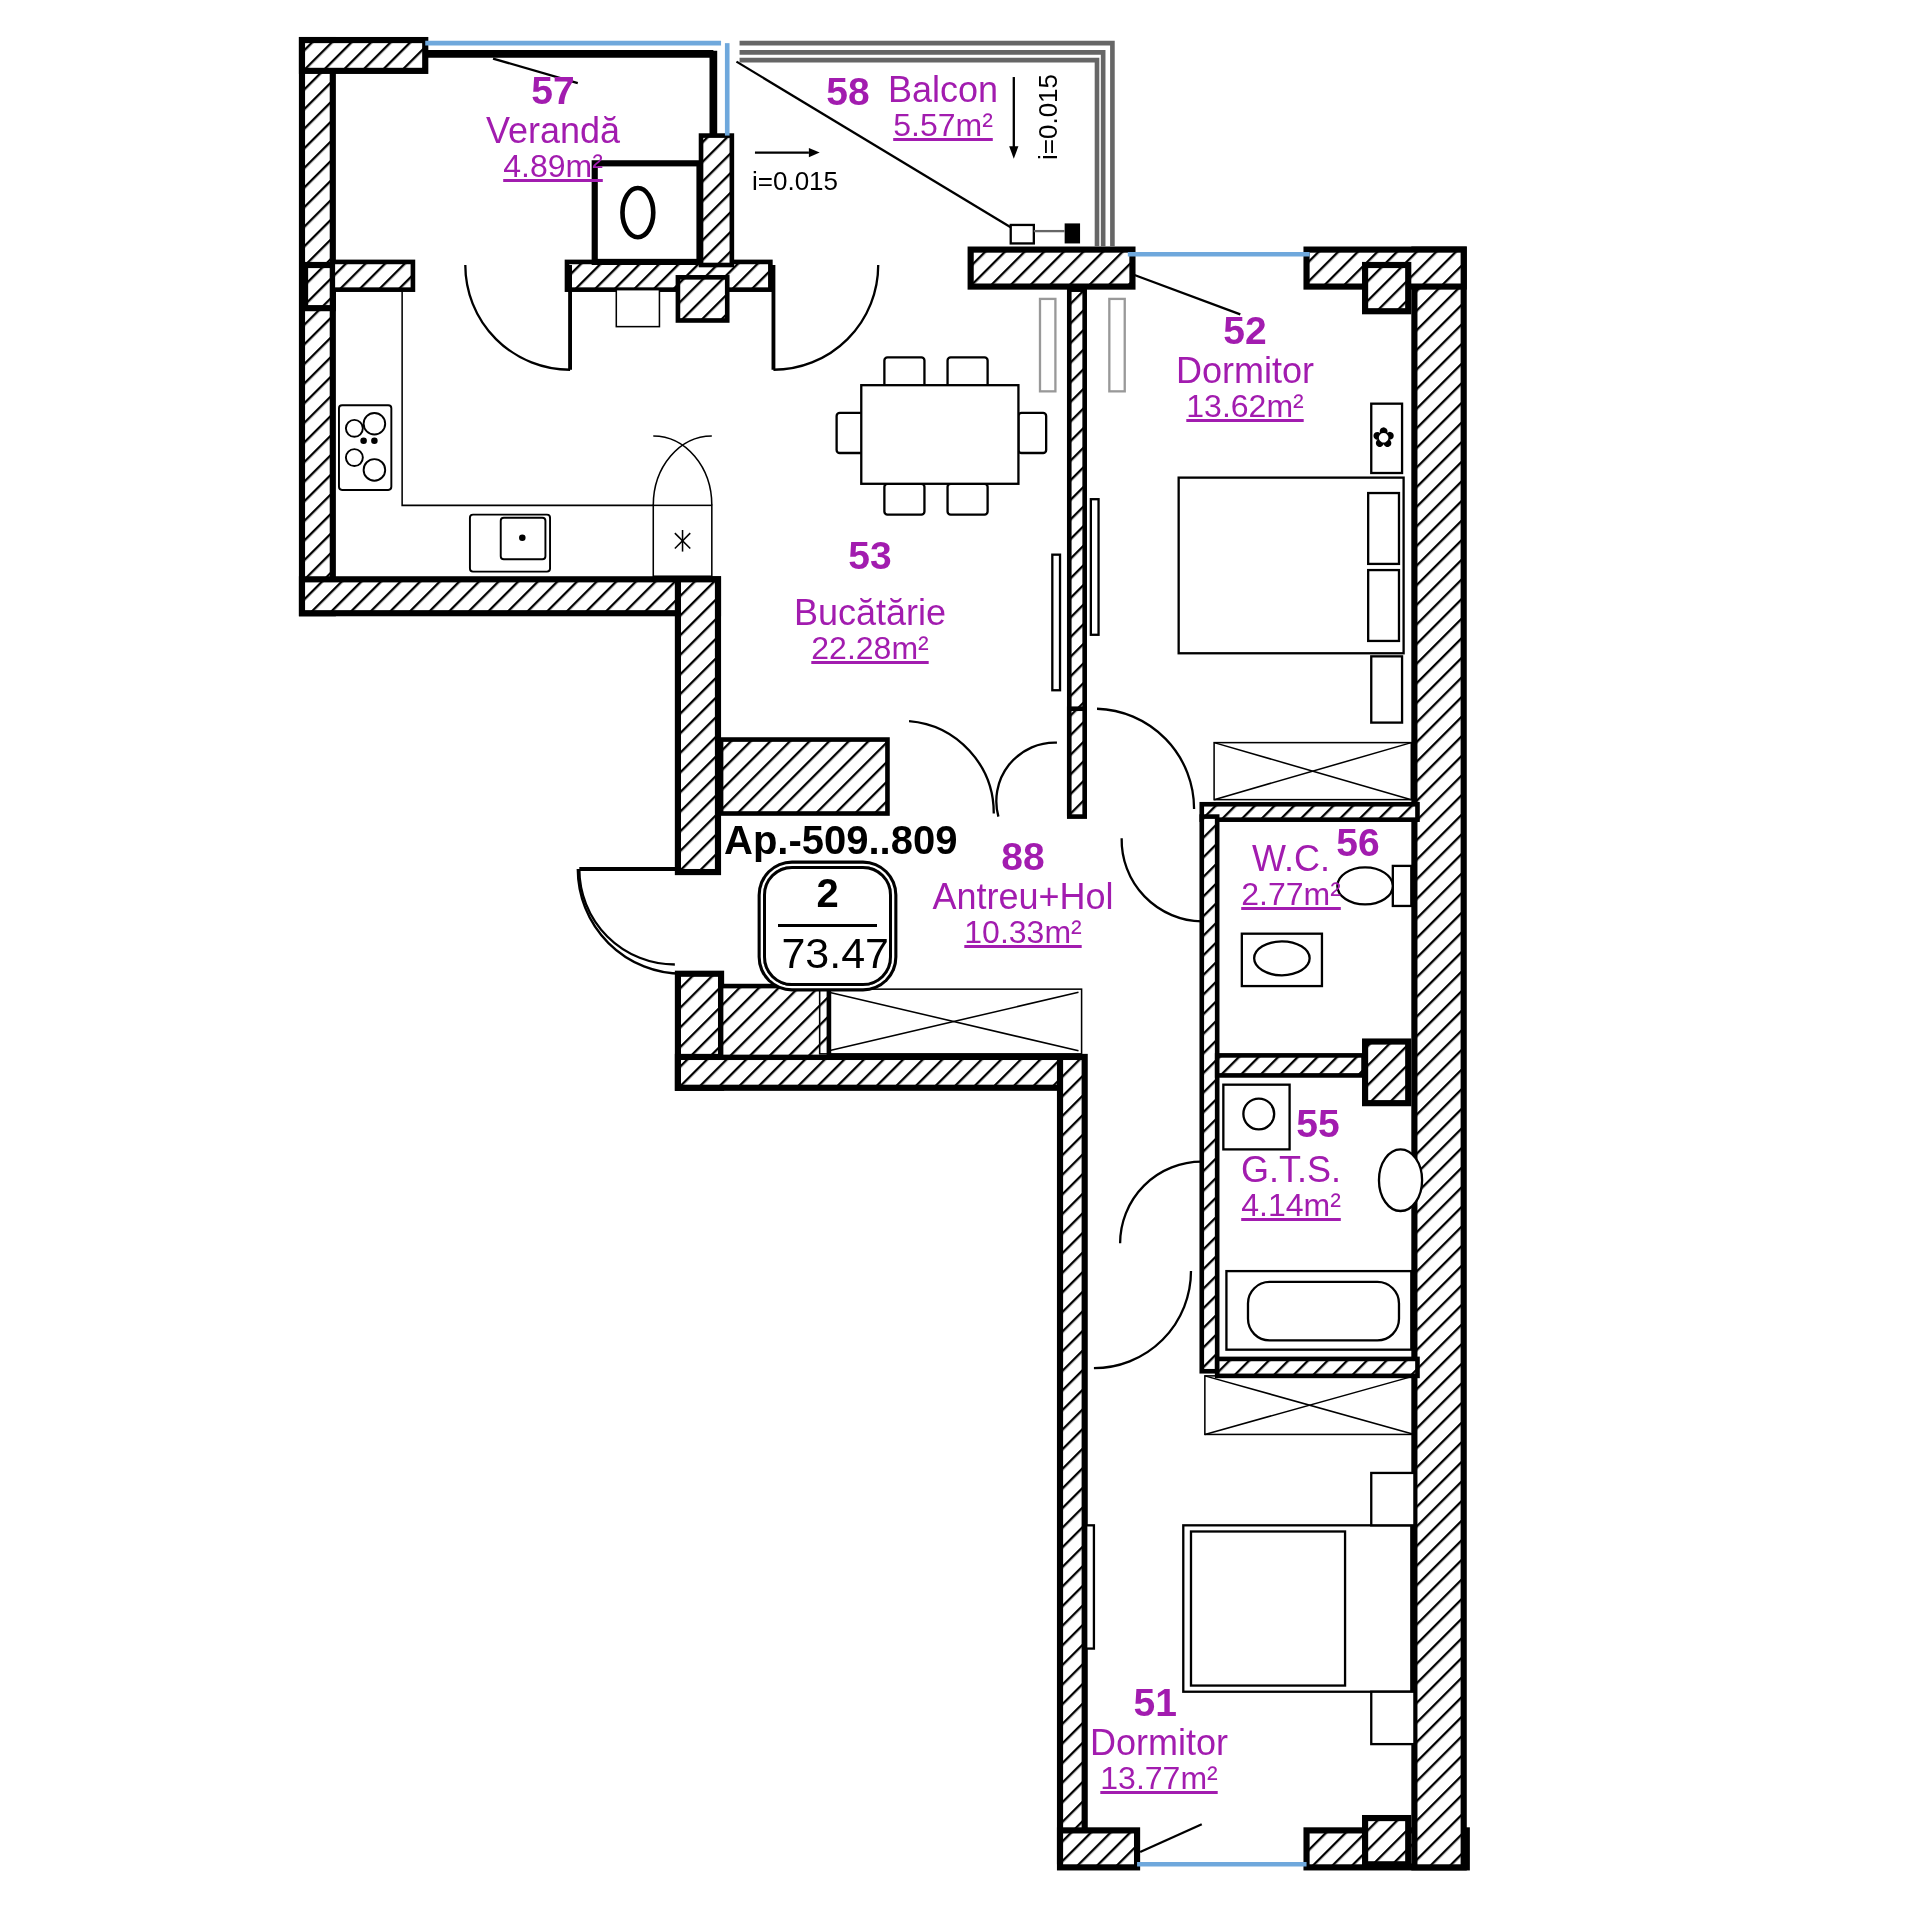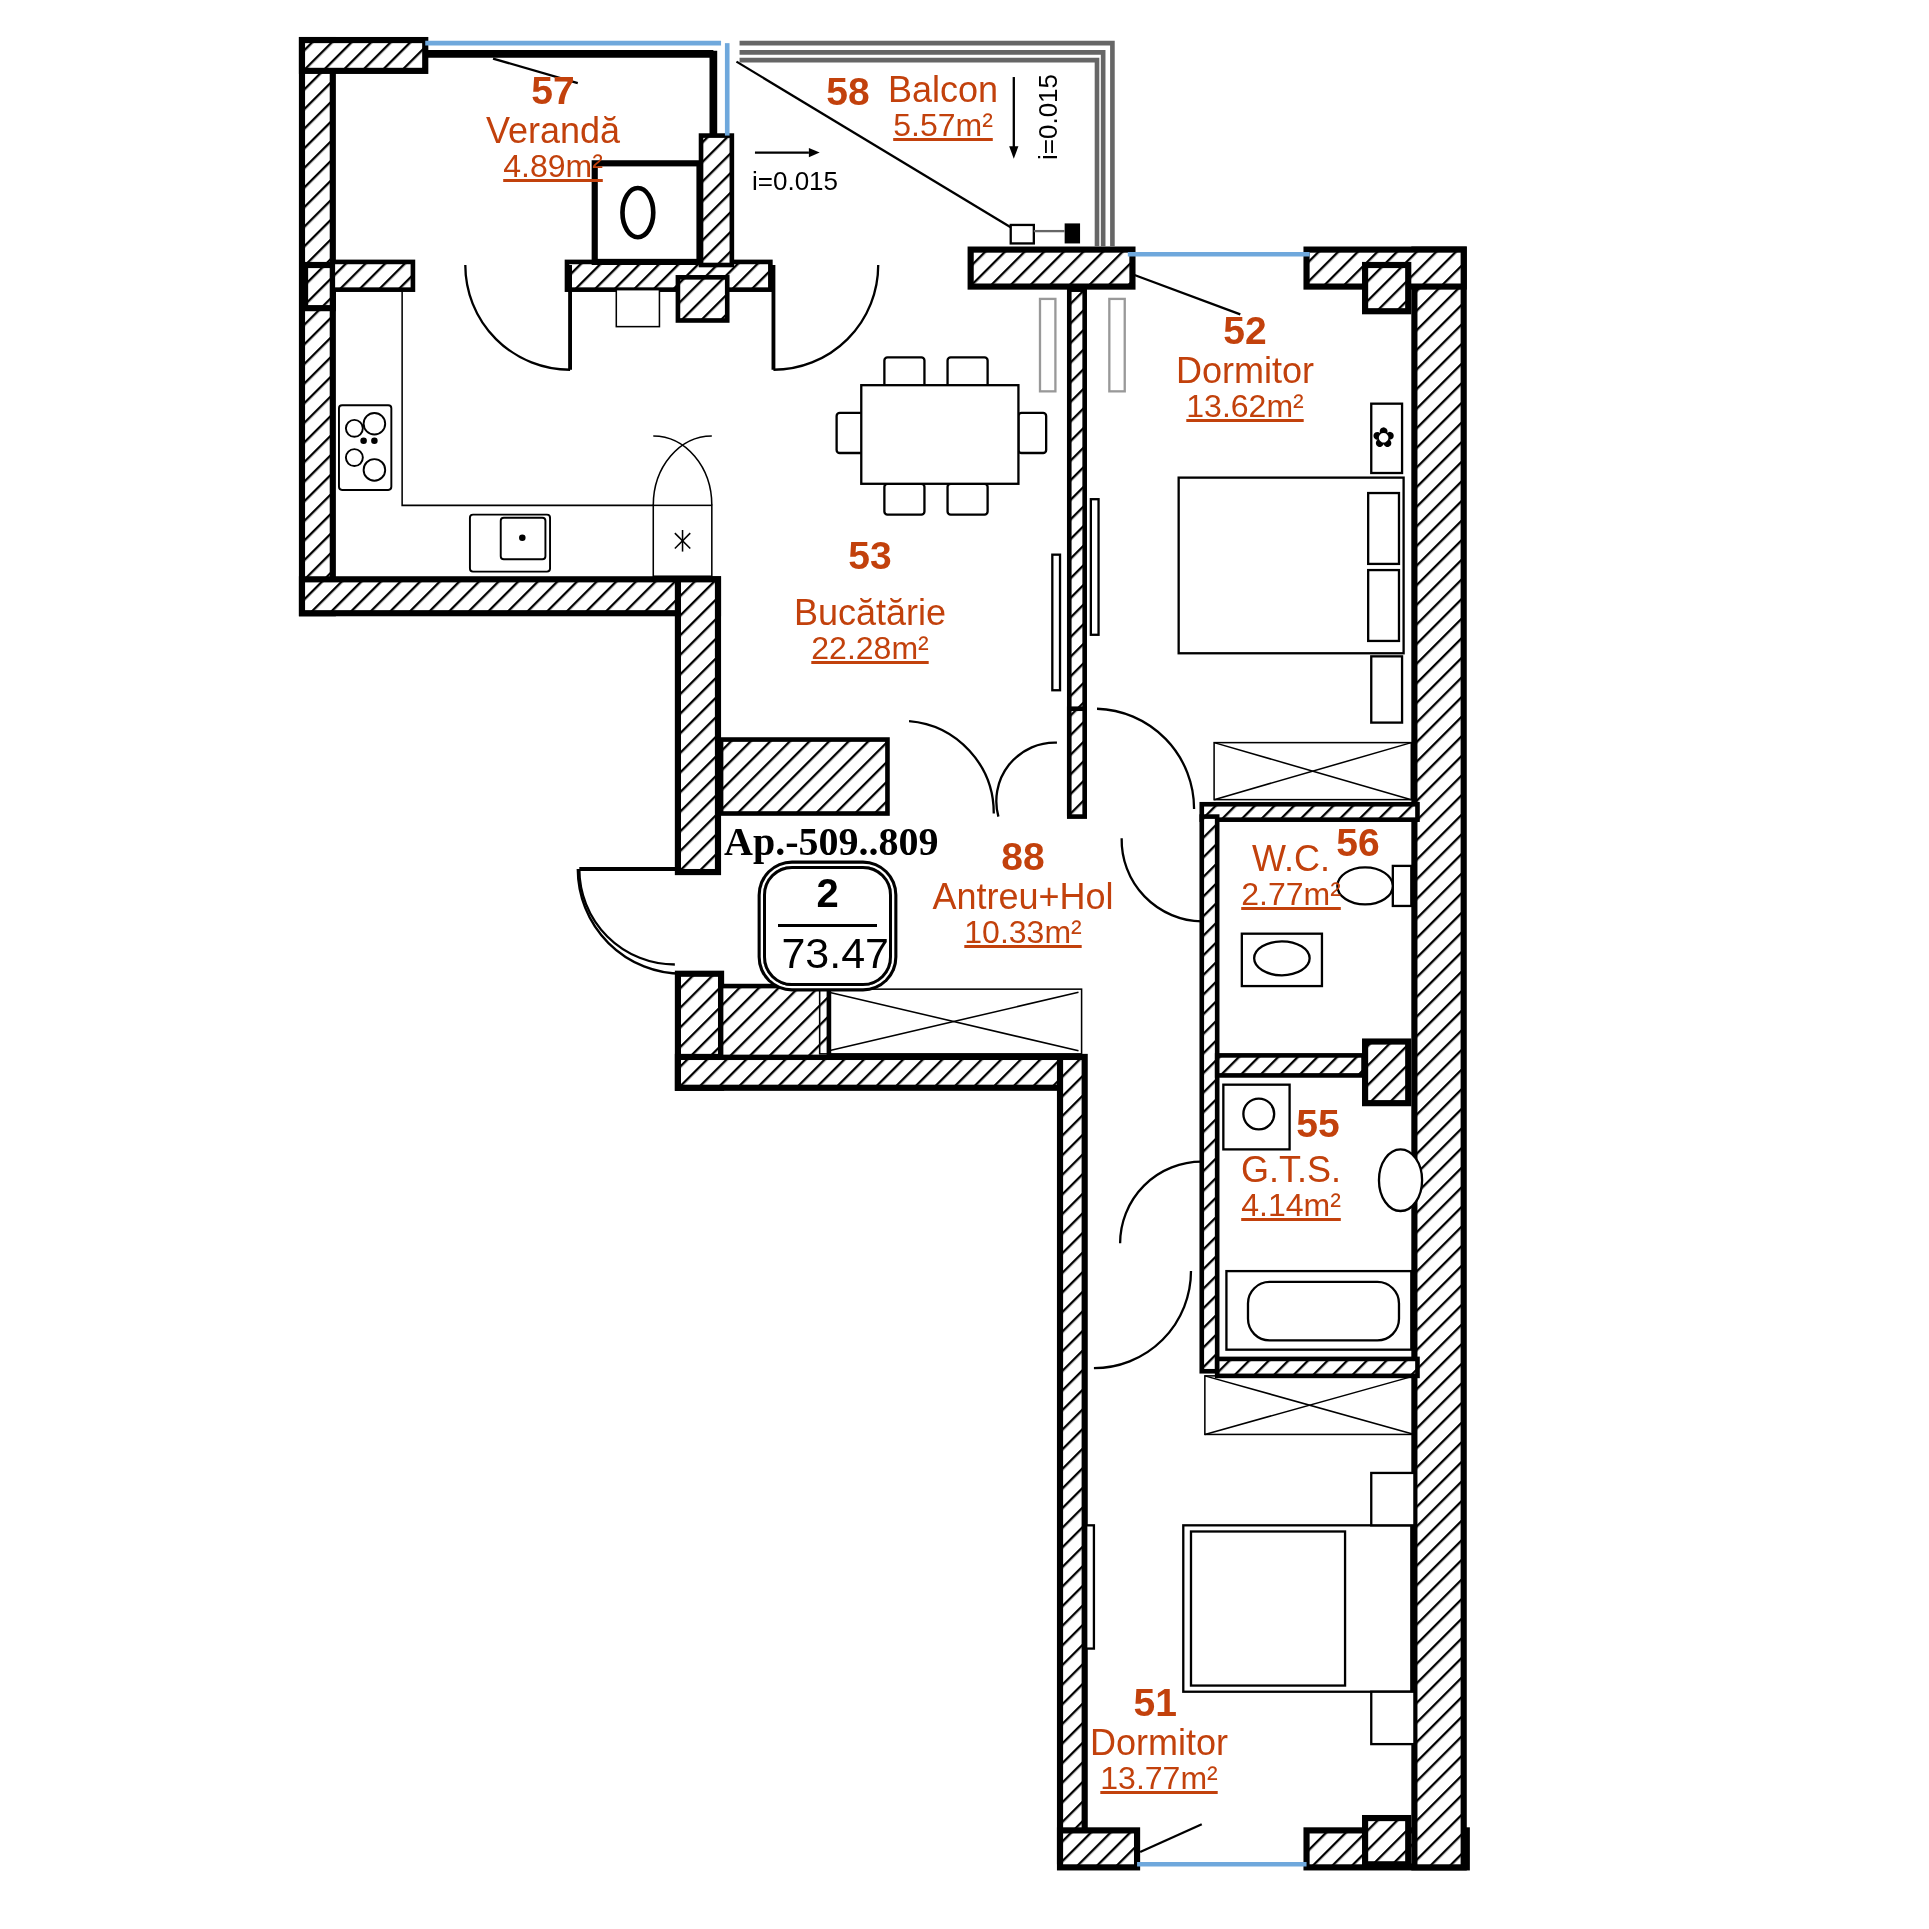--- a/index.html
+++ b/index.html
@@ -1,22 +1,22 @@
 <!DOCTYPE html>
 <html style="font-size:12.3px"><head>
 <meta charset="utf-8">
 <style>
   html,body{margin:0;padding:0;background:#ffffff;}
   body{width:1929px;height:1929px;position:relative;overflow:hidden;font-family:"Liberation Sans",sans-serif;}
   svg{position:absolute;left:0;top:0;}
-  .lbl{position:absolute;text-align:center;color:#c2410c;font-family:"Liberation Sans",sans-serif;line-height:1.05;transform:translateX(-50%);white-space:nowrap;}
+  .lbl{position:absolute;text-align:center;color:#a21caf;font-family:"Liberation Sans",sans-serif;line-height:1.05;transform:translateX(-50%);white-space:nowrap;}
   .num{font-weight:bold;font-size:39px;}
   .name{font-size:36px;}
   .area{font-size:32px;text-decoration:underline;}
-  .apt{position:absolute;font-weight:bold;font-size:40px;white-space:nowrap;font-family:Liberation Serif, serif;}
+  .apt{position:absolute;font-weight:bold;font-size:40px;white-space:nowrap;}
   .apt-badge{position:absolute;left:763px;top:866px;width:123px;height:114px;border:3.1px solid #000;border-radius:29px;box-shadow:0 0 0 2.3px #fff,0 0 0 5.4px #000;}
   .apt-rooms{position:absolute;left:0;right:0;top:1.5px;text-align:center;font-weight:bold;font-size:40px;}
   .apt-line{position:absolute;left:12.3px;right:12.3px;top:55px;height:3.1px;background:#000;}
   .apt-total{position:absolute;left:0;right:0;top:60px;text-align:right;font-size:43px;}
   .slope{position:absolute;font-size:26px;white-space:nowrap;}
   .slope-v{transform:rotate(-90deg);transform-origin:left top;}
 </style>
 </head>
 <body>
 

